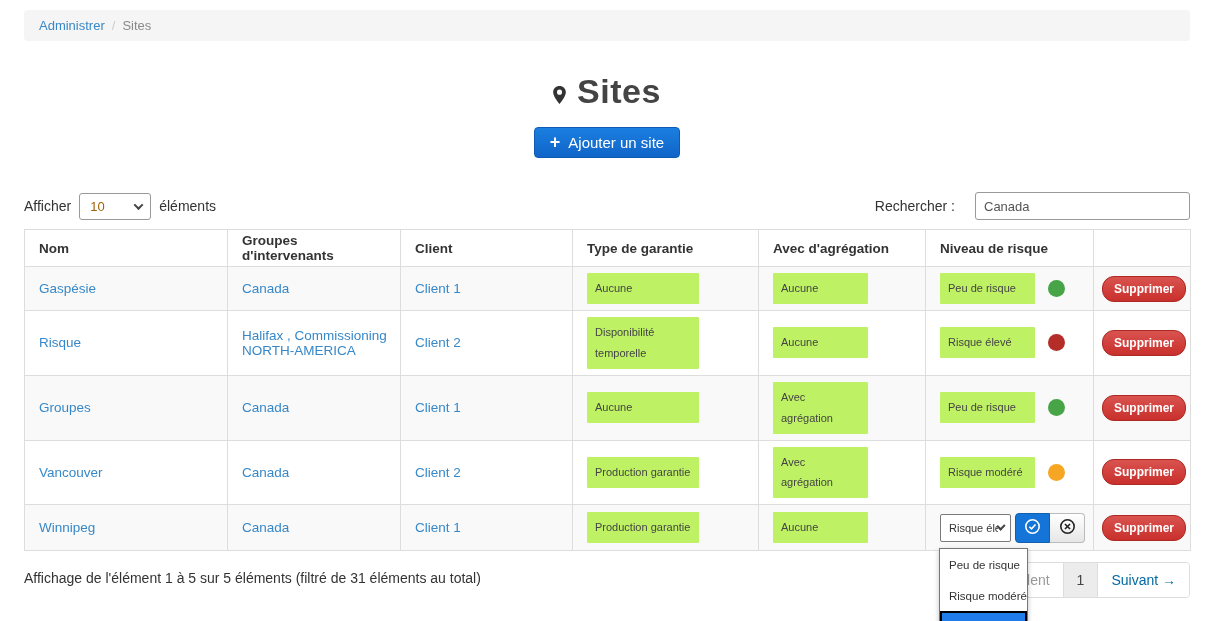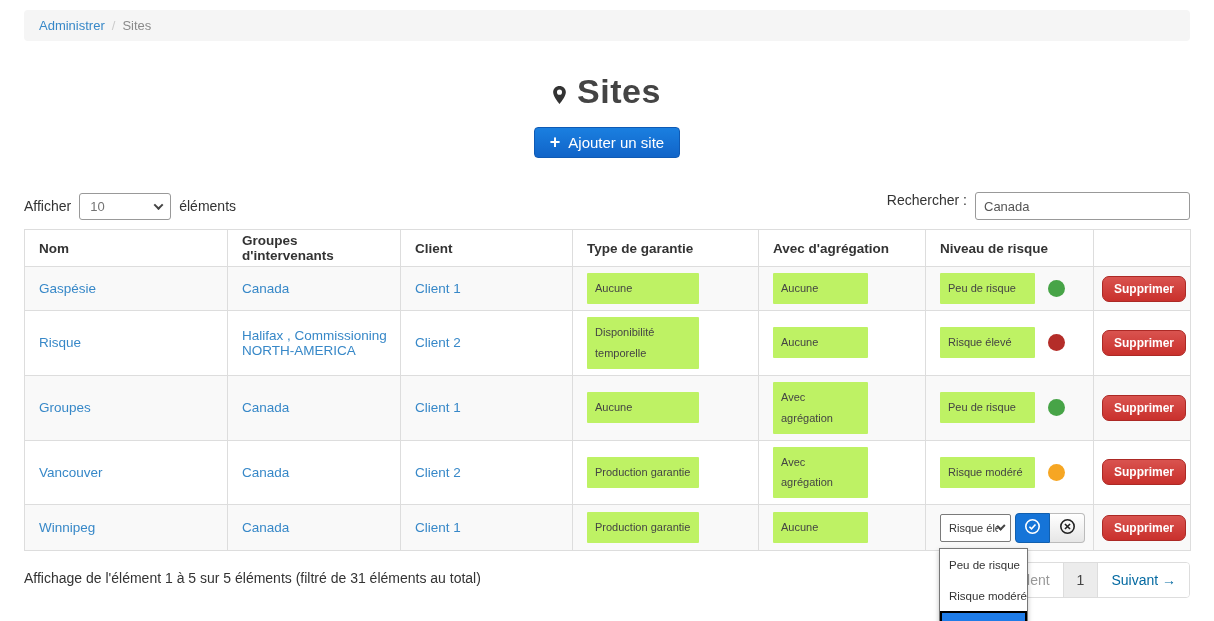--- a/index.html
+++ b/index.html
@@ -27,24 +27,24 @@
     cursor: pointer; font-family: inherit; }
   .btn-add .plus { font-size: 18px; font-weight: bold; line-height: 1; }
 
   
   .controls { margin-top: 34px; display: flex; justify-content: space-between;
     align-items: center; font-size: 14px; color: #333; }
   .lengthwrap { display: flex; align-items: center; gap: 8px; }
   .sel { display: inline-flex; align-items: center; justify-content: space-between;
     border: 1px solid #999; border-radius: 3px; background: #fff; height: 27px;
     padding: 0 8px 0 10px; cursor: pointer; }
-  .sel-length { width: 92px; font-size: 13px; color: #737373; }
+  .sel-length { width: 72px; font-size: 13px; color: #a16207; }
   .caret { width: 7px; height: 7px; border-right: 2px solid #444;
     border-bottom: 2px solid #444; transform: rotate(45deg) translate(-1px,-1px); }
-  .searchwrap { display: flex; gap: 8px; }
+  .searchwrap { display: flex; align-items: center; gap: 20px; }
   .search-input { width: 215px; height: 28px; border: 1px solid #999;
     border-radius: 3px; padding: 0 8px; font-size: 13px; color: #555;
     font-family: inherit; }
 
   
   table { margin-top: 9px; width: 1166px; border-collapse: collapse;
     table-layout: fixed; }
   th, td { border: 1px solid #ddd; vertical-align: middle; text-align: left; }
   th { font-size: 13.5px; font-weight: bold; color: #333; height: 37px;
     padding: 0 10px 0 14px; cursor: pointer; }
@@ -55,21 +55,21 @@
   tr.r3 td { height: 44px; } tr.r4 td { height: 44px; }
   tr.r5 td { height: 46px; }
 
   .fsel { background: #bef264; color: #444; font-size: 11px; padding: 5px 8px;
     line-height: 1.9; border-radius: 1px; display: inline-block; }
   .w112 { width: 112px; } .w95 { width: 95px; }
   .riskwrap { display: flex; align-items: center; gap: 13px; }
   .dot { width: 17px; height: 17px; border-radius: 50%; flex: 0 0 auto; }
 
   .btn-danger { background: linear-gradient(#d9534f, #c9302c);
-    border: 1px solid #ac2925; border-radius: 7px; color: #fff; font-size: 12px;
+    border: 1px solid #ac2925; border-radius: 12px; color: #fff; font-size: 12px;
     font-weight: bold; padding: 5px 11px; cursor: pointer; font-family: inherit; }
   td.act { text-align: center; padding-left: 8px; }
 
   
   td.editing { position: relative; }
   .editorwrap { display: flex; align-items: center; gap: 4px; }
   .sel-risk { width: 88px; height: 28px; font-size: 11px; color: #333;
     border-color: #7a7a7a; border-radius: 2px; padding: 0 6px 0 8px;
     overflow: hidden; white-space: nowrap; }
   .sel-risk .txt { overflow: hidden; white-space: nowrap; max-width: 58px; }

